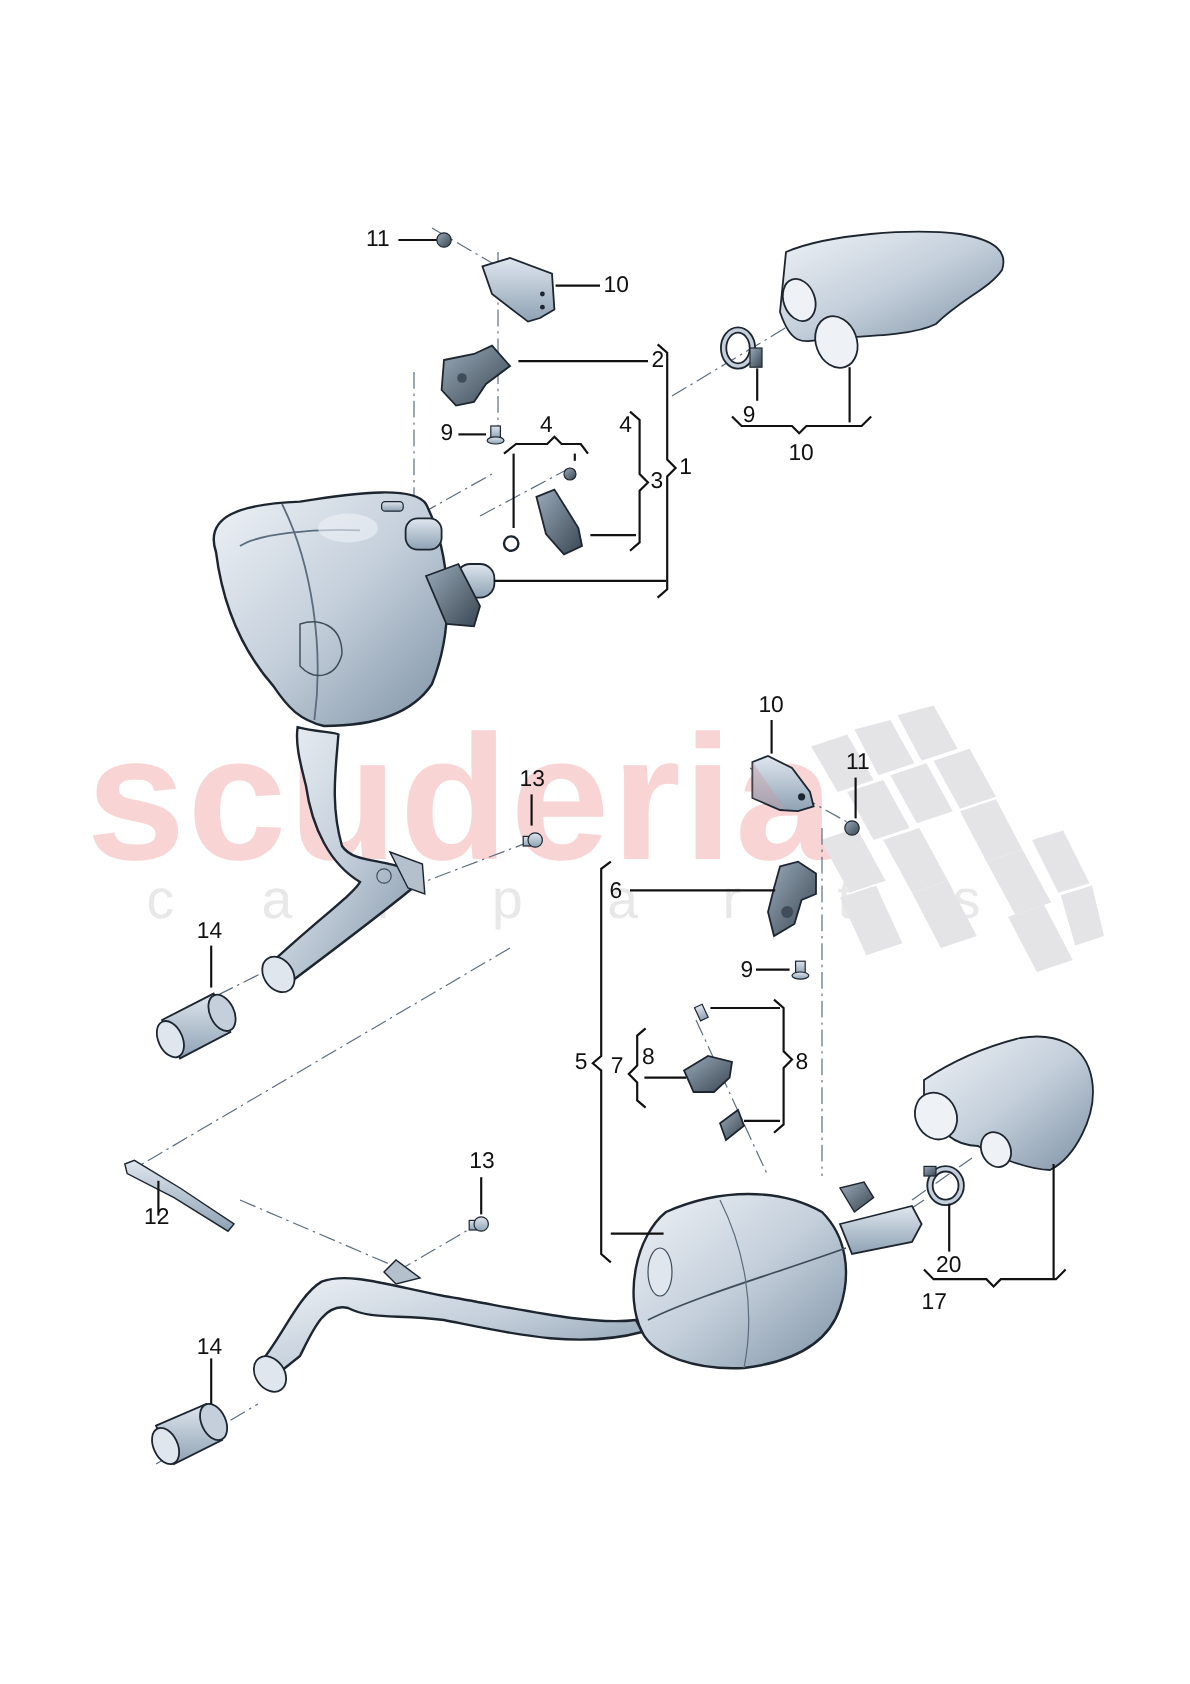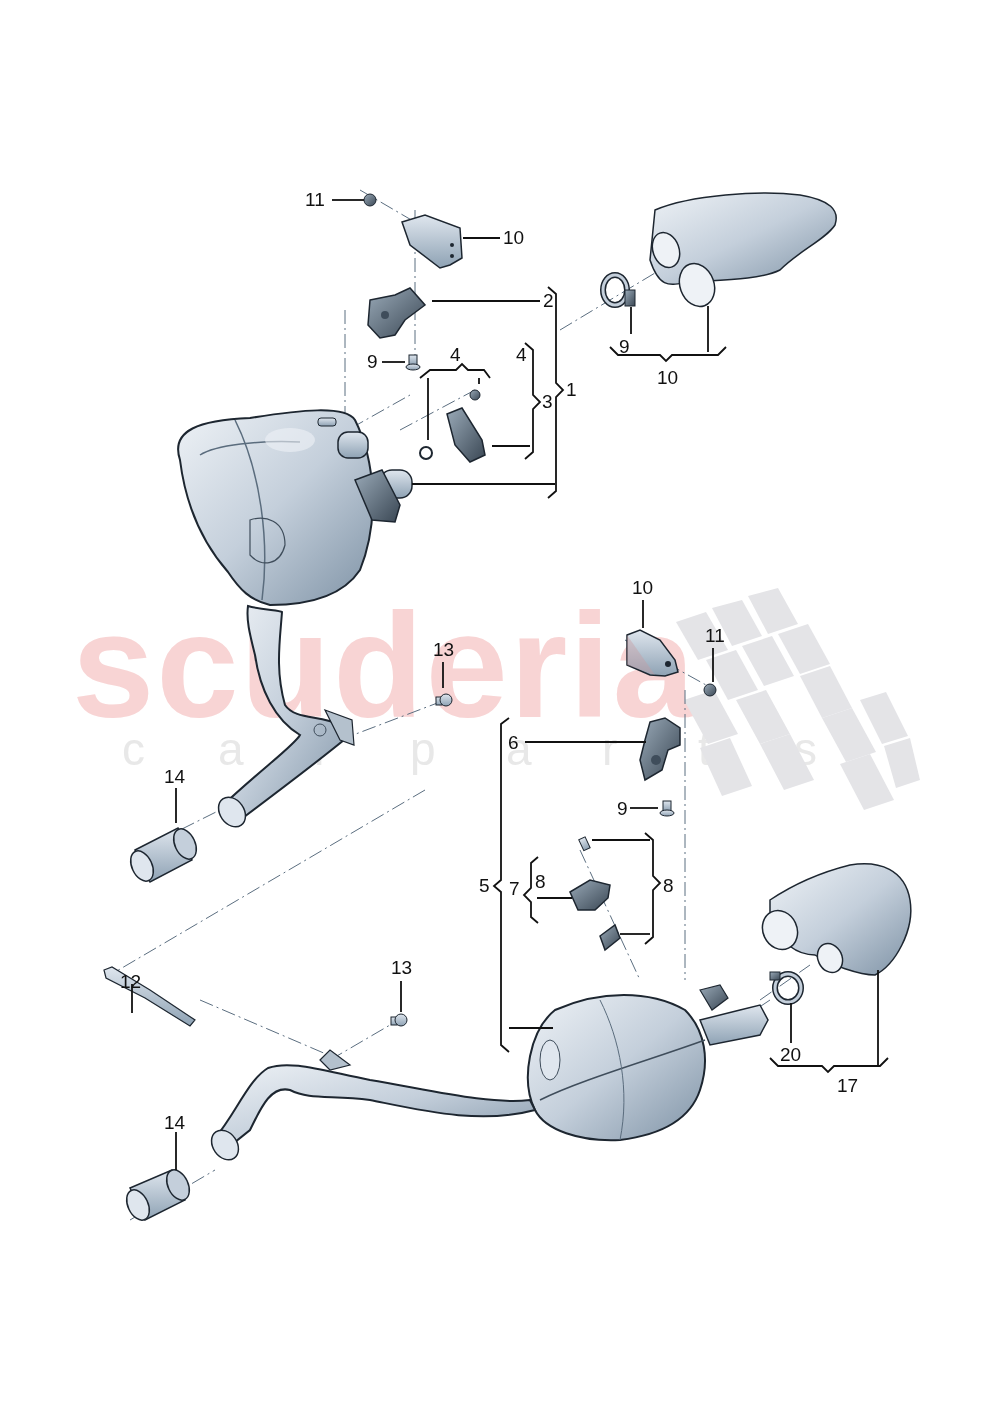--- a/index.html
+++ b/index.html
@@ -250,17 +250,17 @@
 <div class="label" style="left:164px;top:767px">14</div>
 <div class="label" style="left:632px;top:578px">10</div>
 <div class="label" style="left:705px;top:626px">11</div>
 <div class="label" style="left:508px;top:733px">6</div>
 <div class="label" style="left:617px;top:799px">9</div>
 <div class="label" style="left:479px;top:876px">5</div>
 <div class="label" style="left:509px;top:879px">7</div>
 <div class="label" style="left:535px;top:872px">8</div>
 <div class="label" style="left:663px;top:876px">8</div>
 
-<div class="label" style="left:120px;top:972px">12</div>
+<div class="label" style="left:120px;top:1005px">12</div>
 <div class="label" style="left:391px;top:958px">13</div>
 <div class="label" style="left:164px;top:1113px">14</div>
 <div class="label" style="left:780px;top:1045px">20</div>
-<div class="label" style="left:837px;top:1076px">17</div>
+<div class="label" style="left:768px;top:1076px">17</div>
 
 </body></html>

